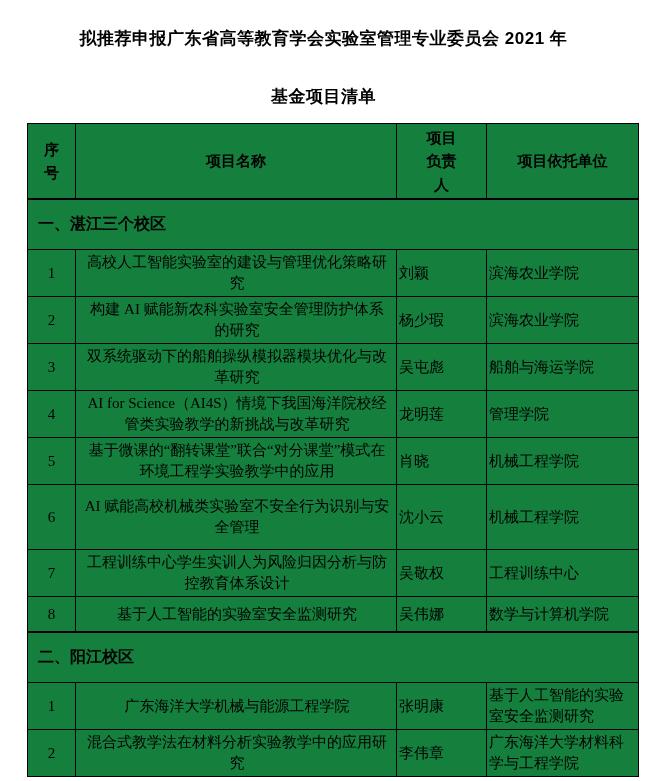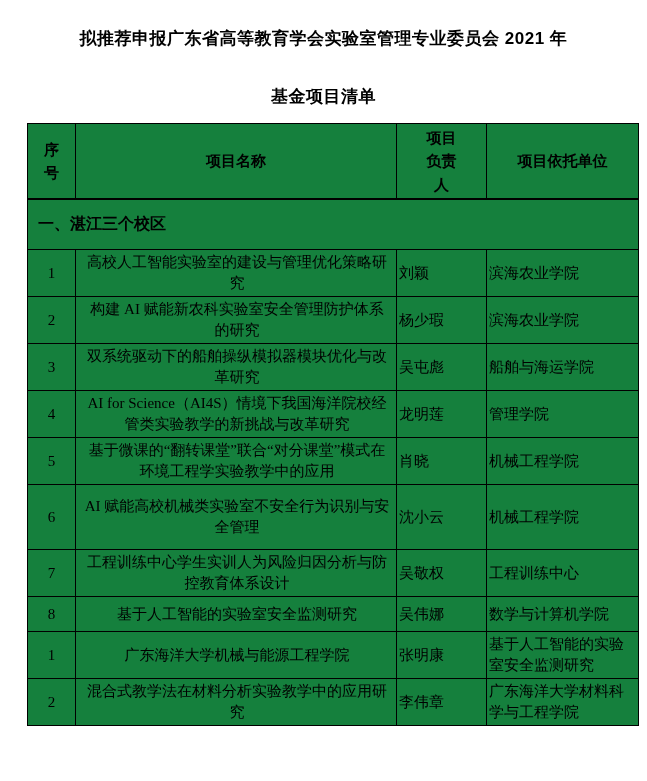--- a/index.html
+++ b/index.html
@@ -149,20 +149,23 @@
         <td class="leader">吴敬权</td>
         <td class="unit">工程训练中心</td>
       </tr>
       <tr class="data-row r-short">
         <td class="no">8</td>
         <td class="name">基于人工智能的实验室安全监测研究</td>
         <td class="leader">吴伟娜</td>
         <td class="unit">数学与计算机学院</td>
       </tr>
 
+      <tr class="section-row">
+        <td colspan="4">二、阳江校区</td>
+      </tr>
 
       <tr class="data-row">
         <td class="no">1</td>
         <td class="name">广东海洋大学机械与能源工程学院</td>
         <td class="leader">张明康</td>
         <td class="unit">基于人工智能的实验室安全监测研究</td>
       </tr>
       <tr class="data-row">
         <td class="no">2</td>
         <td class="name">混合式教学法在材料分析实验教学中的应用研究</td>

